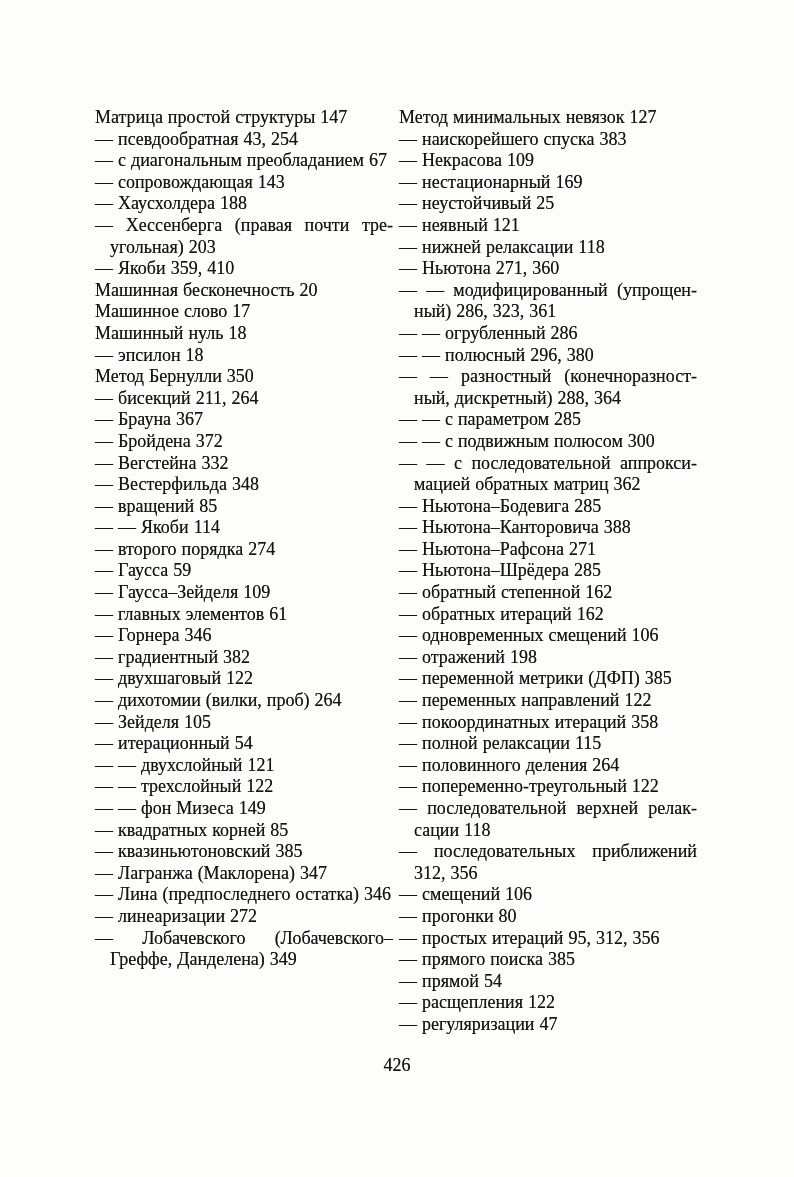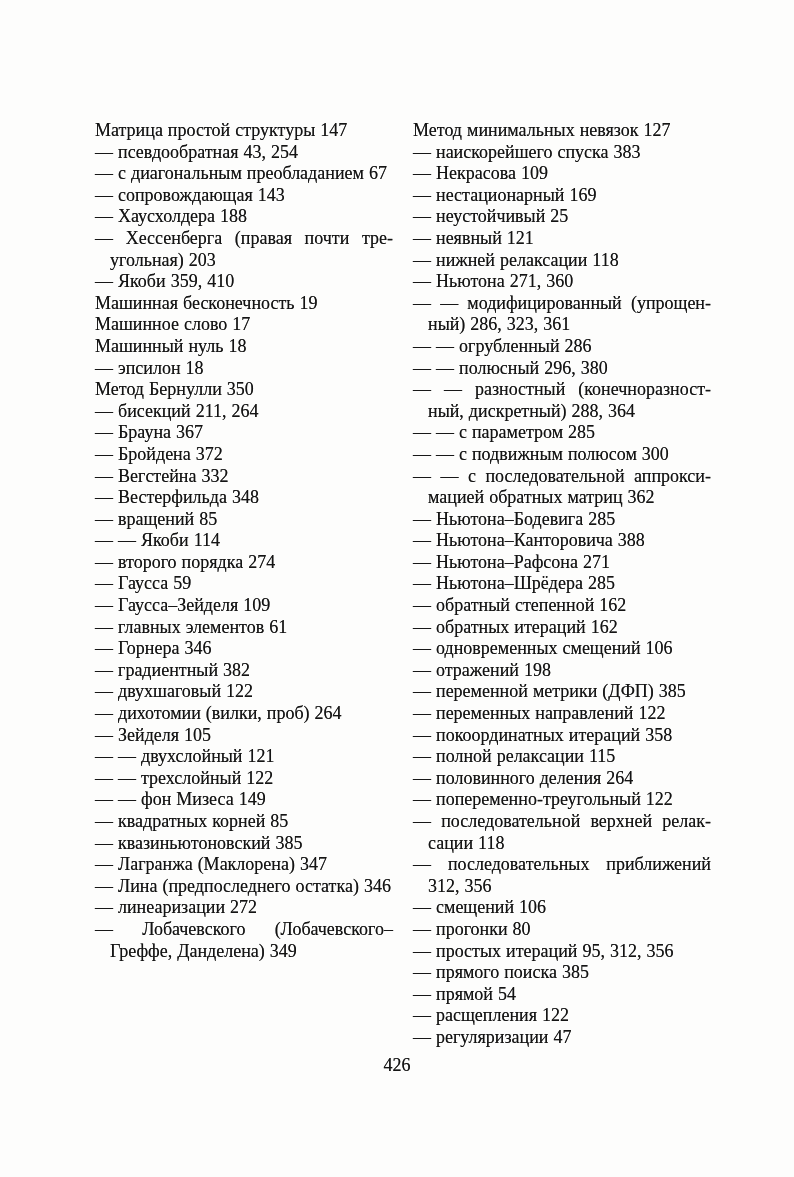--- a/index.html
+++ b/index.html
@@ -13,24 +13,24 @@
     height: 1177px;
     margin: 0 auto;
     background: #fdfdfc;
     font-family: "Liberation Serif", serif;
     color: #141414;
     overflow: hidden;
   }
   .columns {
     position: absolute;
     left: 95px;
-    top: 120px;
+    top: 107px;
     width: 616px;
     display: flex;
-    gap: 20px;
+    gap: 6px;
   }
   .col {
     width: 298px;
     flex: 0 0 298px;
   }
   .entry {
     margin: 0;
     font-size: 18px;
     line-height: 21.6px;
     text-align: justify;
@@ -56,41 +56,42 @@
 <div class="page">
   <div class="columns">
     <div class="col" id="col-left">
         <p class="entry">Матрица простой структуры 147</p>
         <p class="entry">— псевдообратная 43, 254</p>
         <p class="entry">— с диагональным преобладанием 67</p>
         <p class="entry">— сопровождающая 143</p>
         <p class="entry">— Хаусхолдера 188</p>
         <p class="entry">— Хессенберга (правая почти тре­угольная) 203</p>
         <p class="entry">— Якоби 359, 410</p>
-        <p class="entry">Машинная бесконечность 19</p>
+        <p class="entry">Машинная бесконечность 20</p>
         <p class="entry">Машинное слово 17</p>
         <p class="entry">Машинный нуль 18</p>
         <p class="entry">— эпсилон 18</p>
         <p class="entry">Метод Бернулли 350</p>
         <p class="entry">— бисекций 211, 264</p>
         <p class="entry">— Брауна 367</p>
         <p class="entry">— Бройдена 372</p>
         <p class="entry">— Вегстейна 332</p>
         <p class="entry">— Вестерфильда 348</p>
         <p class="entry">— вращений 85</p>
         <p class="entry">— — Якоби 114</p>
         <p class="entry">— второго порядка 274</p>
         <p class="entry">— Гаусса 59</p>
         <p class="entry">— Гаусса–Зейделя 109</p>
         <p class="entry">— главных элементов 61</p>
         <p class="entry">— Горнера 346</p>
         <p class="entry">— градиентный 382</p>
         <p class="entry">— двухшаговый 122</p>
         <p class="entry">— дихотомии (вилки, проб) 264</p>
         <p class="entry">— Зейделя 105</p>
+        <p class="entry">— итерационный 54</p>
         <p class="entry">— — двухслойный 121</p>
         <p class="entry">— — трехслойный 122</p>
         <p class="entry">— — фон Мизеса 149</p>
         <p class="entry">— квадратных корней 85</p>
         <p class="entry">— квазиньютоновский 385</p>
         <p class="entry">— Лагранжа (Маклорена) 347</p>
         <p class="entry">— Лина (предпоследнего остатка) 346</p>
         <p class="entry">— линеаризации 272</p>
         <p class="entry">— Лобачевского (Лобачевского–Греффе, Данделена) 349</p>
       </div>

